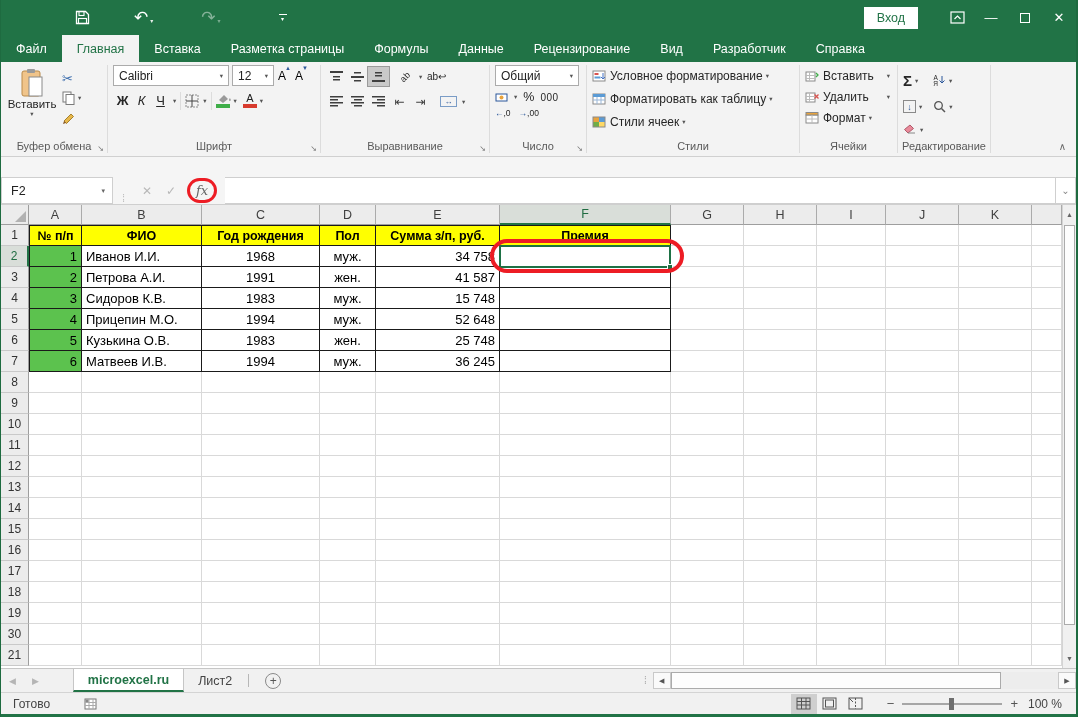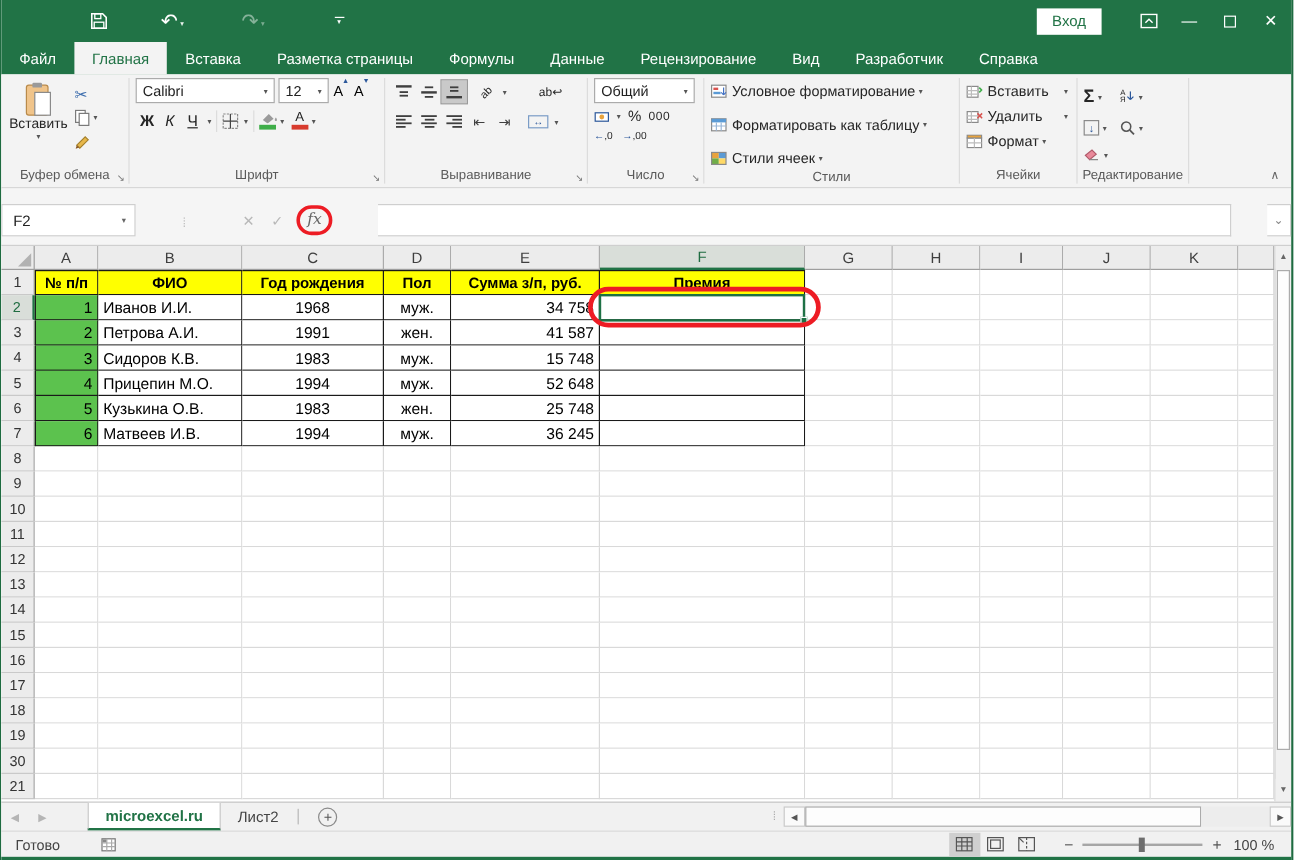--- a/index.html
+++ b/index.html
@@ -69,21 +69,21 @@
   .thou{font-size:10px;color:#262626;letter-spacing:.5px;cursor:pointer;}
   .listrow{display:flex;align-items:center;font-size:12px;color:#262626;height:19px;cursor:pointer;white-space:nowrap;}
   .listrow svg{margin-right:4px;flex:none;}
   .edgrid{display:grid;grid-template-columns:auto auto;column-gap:10px;row-gap:3px;padding-top:3px;align-items:center;}
   .edcell{display:flex;align-items:center;cursor:pointer;}
   .sigma{font-size:15px;color:#262626;font-weight:bold;}
   .sorttxt{font-size:6.5px;line-height:6px;color:#262626;text-align:center;}
   .fillbox{width:13px;height:13px;border:1px solid #8a8a8a;display:inline-flex;align-items:center;justify-content:center;font-size:9px;color:#2b579a;font-weight:bold;}
   .collapse{position:absolute;right:10px;bottom:4px;color:#666;font-size:10px;cursor:pointer;}
   
-  .fbar{height:48px;background:#f5f5f5;border-bottom:1px solid #cfcfcf;display:flex;align-items:center;padding:6px 0 0 0;position:relative;gap:30px;}
+  .fbar{height:48px;background:#f5f5f5;border-bottom:1px solid #cfcfcf;display:flex;align-items:flex-end;padding:6px 0 0 0;position:relative;}
   .namebox{width:112px;height:27px;background:#fff;border:1px solid #cfcfcf;display:flex;align-items:center;font-size:12.5px;color:#222;padding-left:9px;margin-left:0;cursor:pointer;}
   .nb-dd{margin-left:auto;font-size:7px;color:#666;padding-right:7px;}
   .fdots{color:#c0c0c0;font-size:11px;margin:5px 9px 0 9px;letter-spacing:1px;}
   .fbtns{display:flex;align-items:center;height:27px;}
   .fbtn{width:24px;text-align:center;font-size:12px;color:#b8b8b8;cursor:default;}
   .fxw{display:inline-flex;border:3px solid var(--red,#ed1c24);border-radius:13px;padding:2px 6px;margin-left:4px;align-items:center;}
   .fx{font-family:"DejaVu Serif",serif;font-style:italic;font-size:13px;color:#666;cursor:pointer;}
   .finput{flex:1;height:27px;background:#fff;border:1px solid #cfcfcf;border-left:none;margin-left:8px;font-size:12.5px;display:flex;align-items:center;padding-left:6px;}
   .fexpand{width:20px;height:27px;display:flex;align-items:center;justify-content:center;color:#888;font-size:10px;background:#fff;border:1px solid #cfcfcf;border-left:none;cursor:pointer;}
   
@@ -279,21 +279,21 @@
           <span class="abtn">
               <span class="al vm"></span>
             </span>
           <span class="abtn pressed">
               <span class="al vb"></span>
             </span>
           <span class="abtn" style="margin-left:6px">
               <span class="rotico">ab</span>
             </span>
             <span class="dd">▾</span>
-          <span class="abtn" style="margin-left:26px">
+          <span class="abtn" style="margin-left:4px">
               <span class="wrapico">ab↩</span>
             </span>
         </div>
         <div class="row">
           <span class="abtn">
               <span class="al hl"></span>
             </span>
           <span class="abtn">
               <span class="al hc"></span>
             </span>
@@ -336,21 +336,21 @@
         <div class="row" style="column-gap:8px">
           <span class="decico"><b>←</b>,0</span>
           <span class="decico"><b>→</b>,00</span>
         </div>
       </div>
       <div class="glabel"><span>Число</span><span class="launcher">↘</span></div>
     </div>
     <div class="gsep"></div>
 
     <div class="rgroup" style="width:212px">
-      <div class="gbody" style="flex-direction:column;row-gap:9px;padding-top:4px;">
+      <div class="gbody" style="flex-direction:column;row-gap:4px;padding-top:4px;">
         <div class="listrow">
           <svg width="14" height="12" viewBox="0 0 14 12">
               <rect x="1" y="1" width="12" height="10" fill="#fff" stroke="#8a8a8a"></rect>
               <rect x="2.5" y="3" width="4" height="2" fill="#d9534f"></rect>
               <rect x="2.5" y="6.5" width="6" height="2" fill="#5b9bd5"></rect>
               <path d="M11 3v6m0 0l-2-2m2 2l2-2" stroke="#4472c4" fill="none"></path>
             </svg>
           <span>Условное форматирование</span>
             <span class="dd">▾</span>
         </div>

